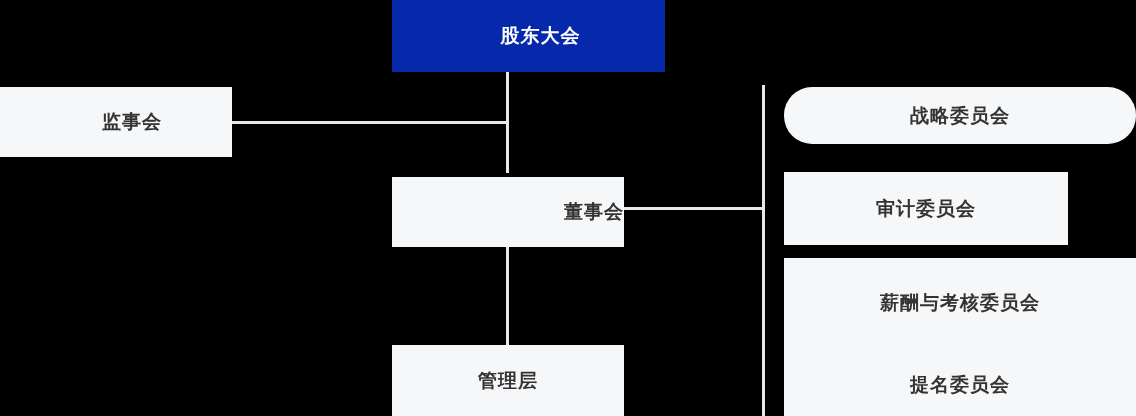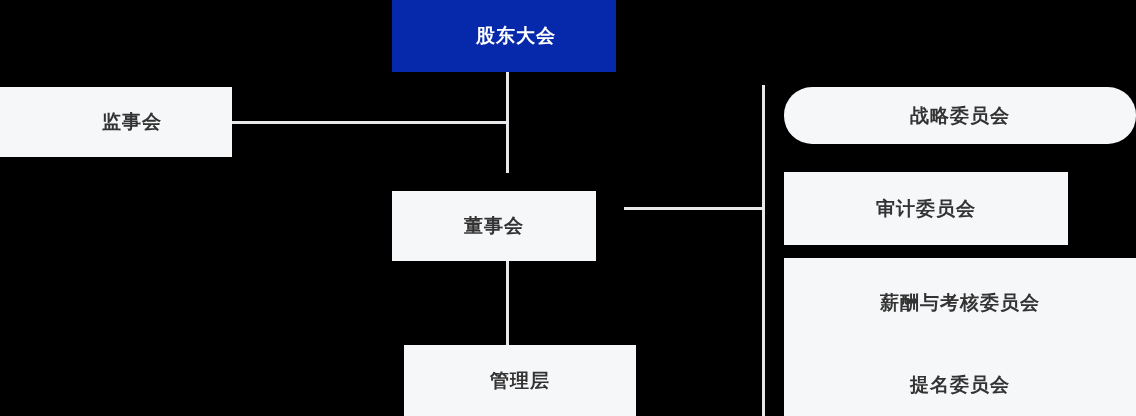--- a/index.html
+++ b/index.html
@@ -32,24 +32,24 @@
   }
   .node.panel {
     background: #f6f7f9;
     color: #333333;
   }
   .connector {
     position: absolute;
     background: #e8e8ea;
   }
   
-  #node-shareholders { left: 392px; top: 0px;   width: 224px; height: 72px; padding-left: 24px; }
+  #node-shareholders { left: 392px; top: 0px;   width: 273px; height: 72px; padding-left: 24px; }
   #node-supervisors  { left: 0px;   top: 87px;  width: 232px; height: 70px; padding-left: 32px; }
-  #node-board        { left: 392px; top: 191px; width: 204px; height: 70px; }
-  #node-management   { left: 404px; top: 345px; width: 232px; height: 71px; }
+  #node-board        { left: 392px; top: 177px; width: 232px; height: 70px; justify-content: flex-end; }
+  #node-management   { left: 392px; top: 345px; width: 232px; height: 71px; }
 
   #node-committee-0 { left: 784px; top: 87px;  width: 352px; height: 57px; border-radius: 28px; }
   #node-committee-1 { left: 784px; top: 172px; width: 284px; height: 73px; }
   #node-committee-2 { left: 784px; top: 258px; width: 352px; height: 89px; }
   #node-committee-3 { left: 784px; top: 344px; width: 352px; height: 81px; }
 
   
   #conn-shareholders-down { left: 506px; top: 72px;  width: 3px;   height: 101px; }
   #conn-supervisors-h     { left: 232px; top: 121px; width: 276px; height: 3px; }
   #conn-board-down        { left: 506px; top: 243px; width: 3px;   height: 102px; }

